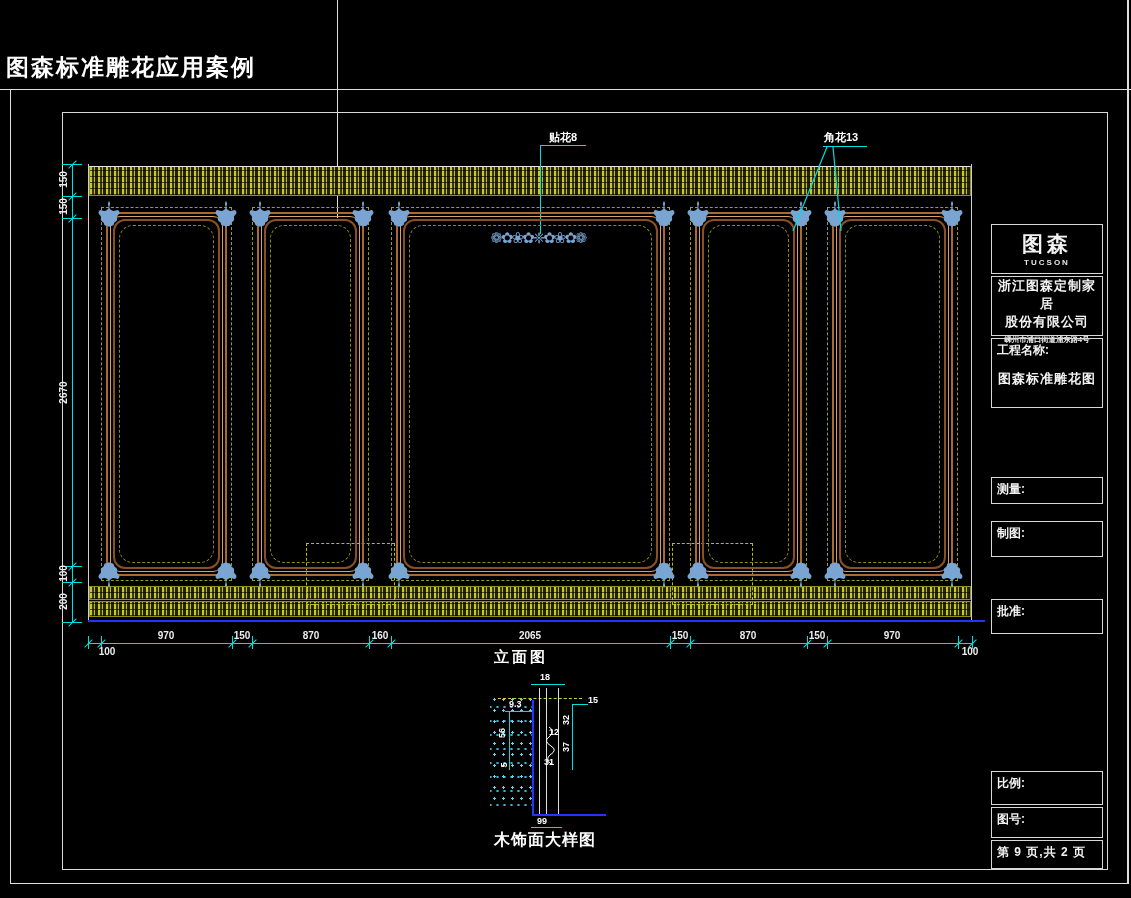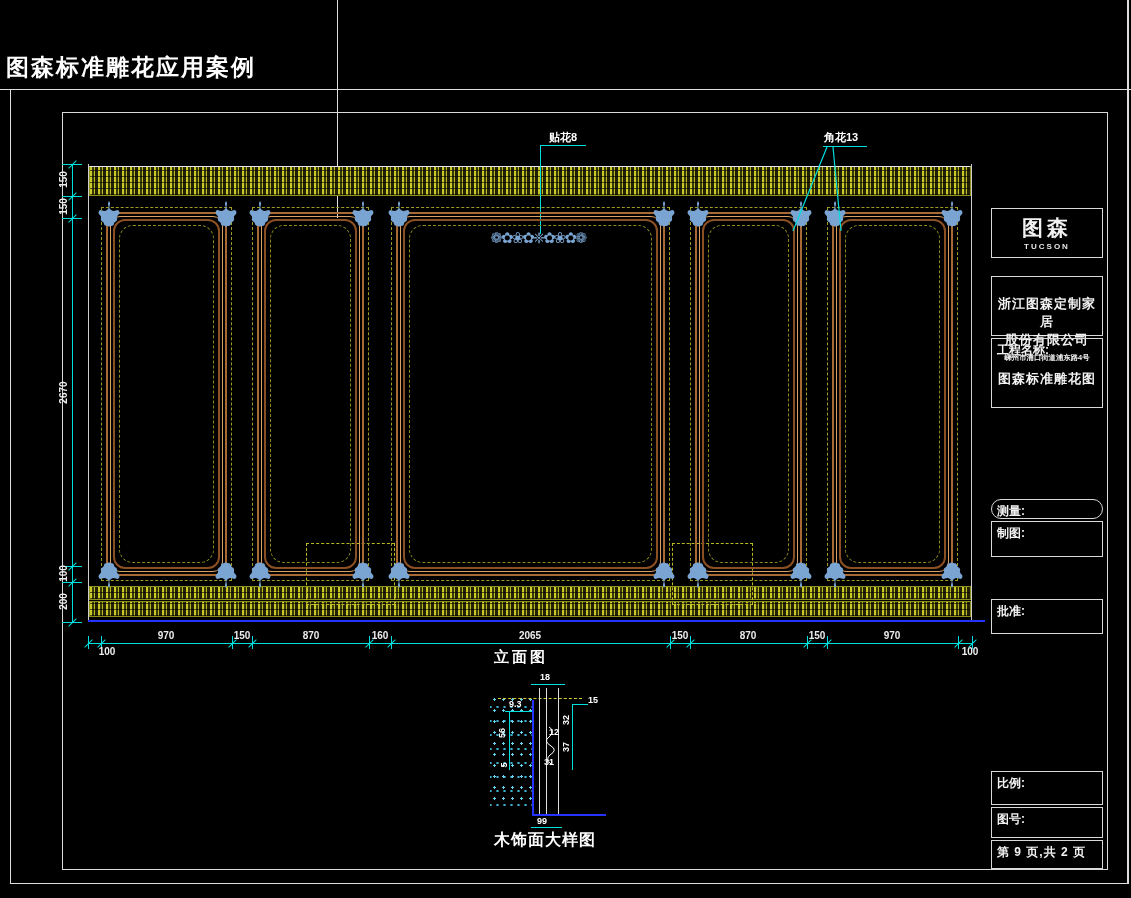--- a/index.html
+++ b/index.html
@@ -42,21 +42,21 @@
   .garland{position:absolute;color:#7aa5d2;font-size:15px;letter-spacing:-2px;
            text-align:center;font-weight:bold;line-height:1;}
   
   .tb{position:absolute;left:988px;top:112px;width:120px;height:758px;}
   .cell{position:absolute;left:3px;width:112px;border:1px solid #d9d9d9;
         box-sizing:border-box;font-size:12px;font-weight:bold;color:#f2f2f2;}
   .cell .lab{padding:3px 5px;display:block;}
   .cell .val{display:block;text-align:center;margin-top:8px;font-size:13px;letter-spacing:1px;}
   .logo-big{display:block;text-align:center;font-size:21px;font-weight:900;letter-spacing:4px;margin-top:5px;}
   .logo-sub{display:block;text-align:center;font-size:8px;letter-spacing:2px;color:#e6e6e6;}
-  .co1{display:block;text-align:center;font-size:13px;margin-top:18px;letter-spacing:1px;}
+  .co1{display:block;text-align:center;font-size:13px;margin-top:0;letter-spacing:1px;}
   .addr{display:block;text-align:center;font-size:8px;margin-top:3px;transform:scale(.92);}
   svg.overlay{position:absolute;left:0;top:0;pointer-events:none;}
 </style>
 </head>
 <body>
 
 <div class="doc-title">图森标准雕花应用案例</div>
 
 <div class="wline" style="left:0;top:89px;width:1131px;height:1px;"></div>
 <div class="wline" style="left:1127px;top:0;width:2px;height:884px;"></div>
@@ -272,34 +272,34 @@
   <div class="viewlabel" style="left:494px;top:830px;font-size:16px;letter-spacing:1px;">木饰面大样图</div>
 </div>
 
 <svg class="overlay" width="1131" height="898" viewBox="0 0 1131 898">
   <line x1="827" y1="147" x2="793" y2="231" stroke="#00dede" stroke-width="1.2"></line>
   <line x1="833" y1="147" x2="841" y2="231" stroke="#00dede" stroke-width="1.2"></line>
   <path d="M549 727 q7 4 0 10 q-6 4 2 9 q7 4 -1 9 q-5 4 1 9" stroke="#ffffff" stroke-width="1" fill="none"></path>
 </svg>
 
 <div class="tb">
-  <div class="cell" style="top:96px;height:50px;">
+  <div class="cell" style="top:112px;height:50px;">
     <span class="logo-big">图森</span>
     <span class="logo-sub">TUCSON</span>
   </div>
   <div class="cell" style="top:164px;height:60px;">
     <span class="co1">浙江图森定制家居</span>
     <span class="co1" style="margin-top:0;">股份有限公司</span>
     <span class="addr">嵊州市浦口街道浦东路4号</span>
   </div>
   <div class="cell" style="top:226px;height:70px;">
     <span class="lab">工程名称:</span>
     <span class="val">图森标准雕花图</span>
   </div>
-  <div class="cell" style="top:387px;height:20px;border-radius:10px;">
+  <div class="cell" style="top:365px;height:27px;">
     <span class="lab">测量:</span>
   </div>
   <div class="cell" style="top:409px;height:36px;">
     <span class="lab">制图:</span>
   </div>
   <div class="cell" style="top:487px;height:35px;">
     <span class="lab">批准:</span>
   </div>
   <div class="cell" style="top:659px;height:34px;">
     <span class="lab">比例:</span>

